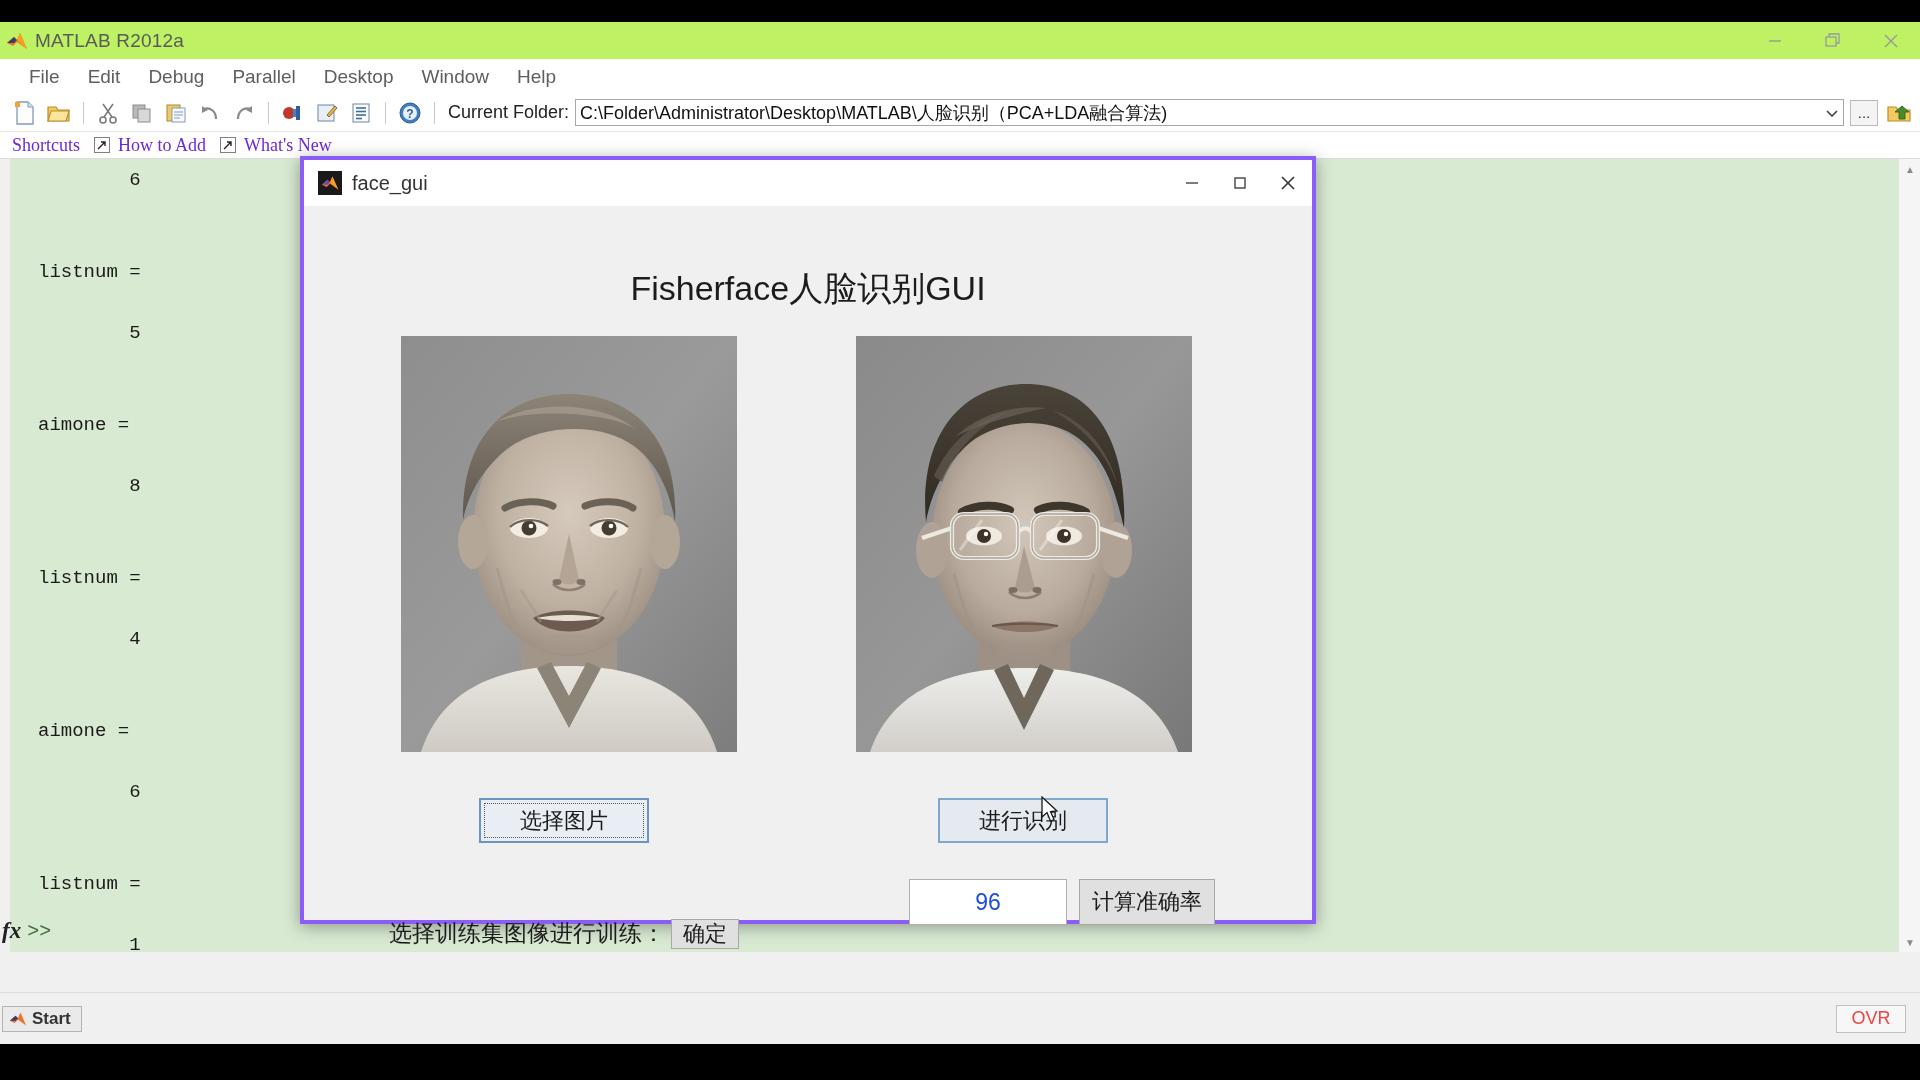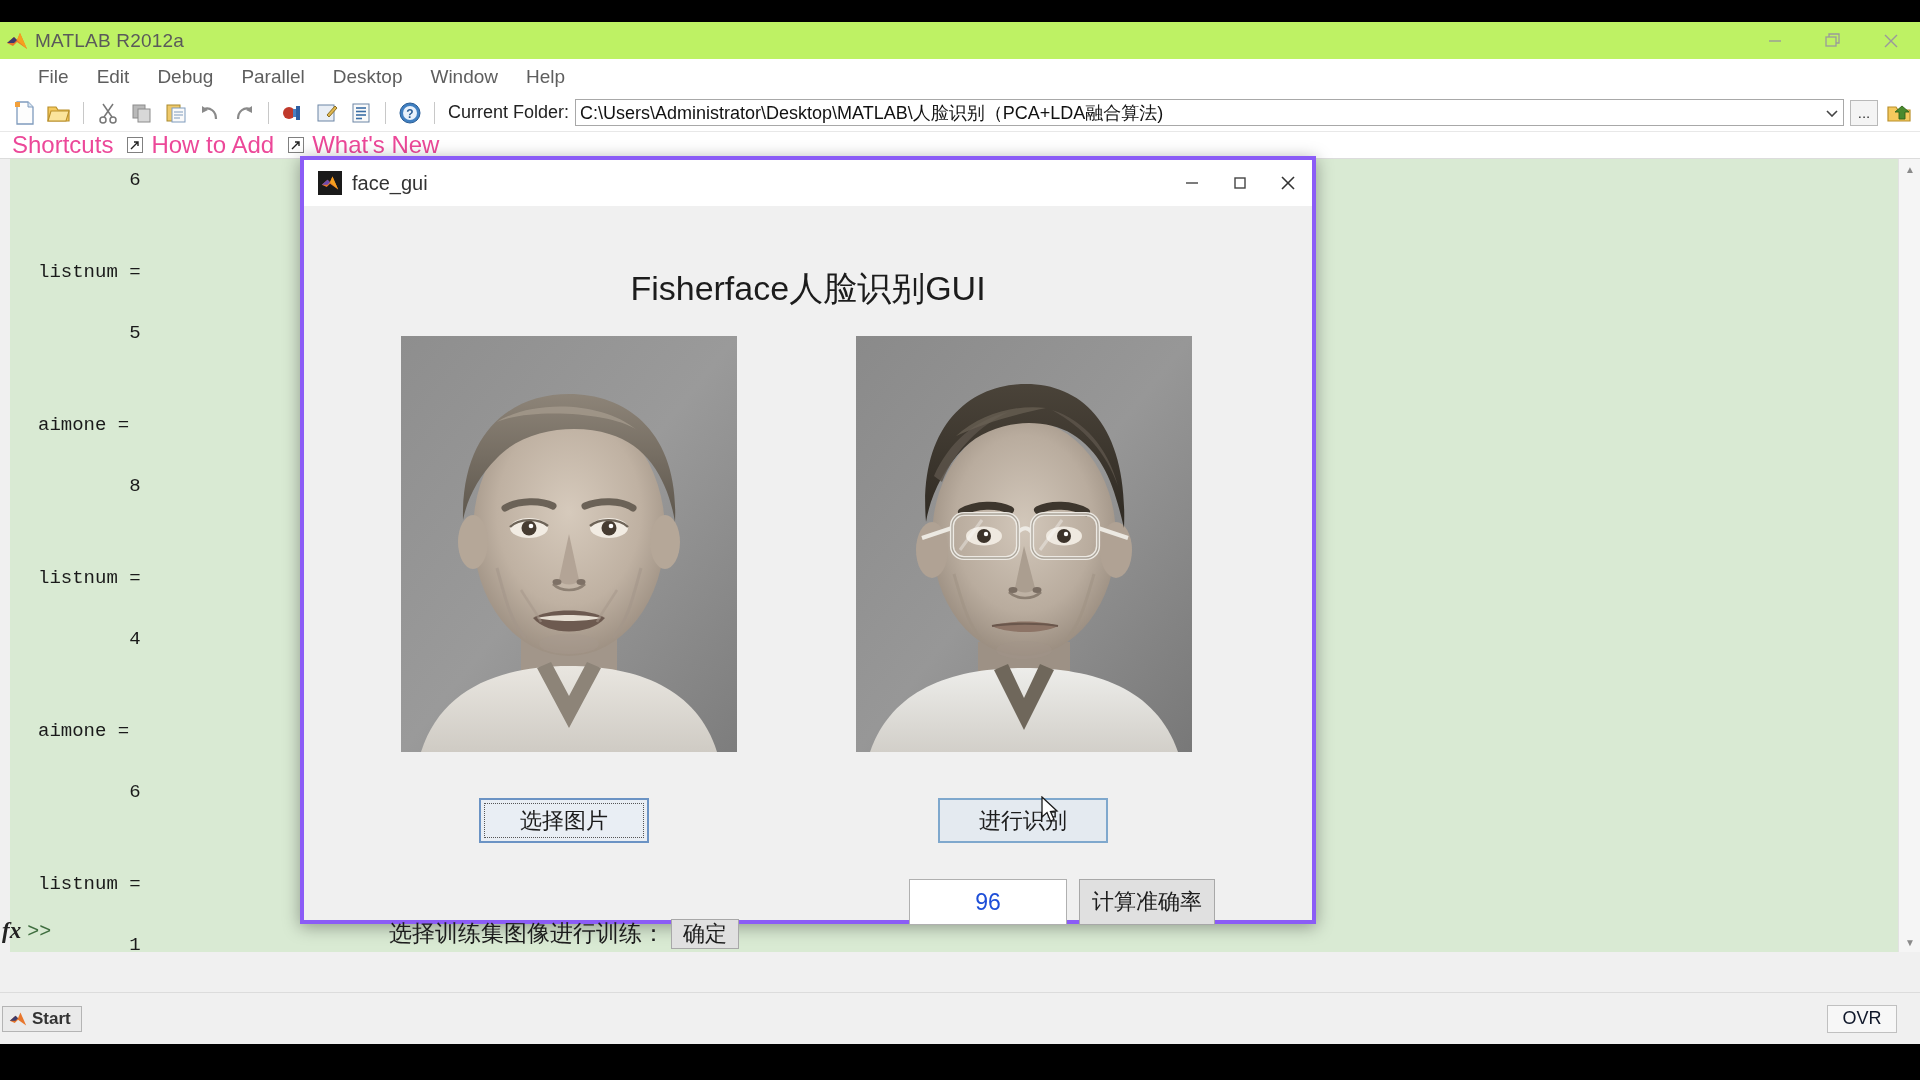--- a/index.html
+++ b/index.html
@@ -55,21 +55,21 @@
     display: flex; align-items: center; justify-content: center;
     color: #9a9a9a;
   }
   .win-btn svg { display: block; }
 
   
   .menubar {
     height: 35px;
     background: #ffffff;
     display: flex; align-items: center;
-    padding-left: 24px;
+    padding-left: 15px;
     flex: 0 0 auto;
   }
   .menu-item {
     font-size: 19px;
     color: #5e5e5e;
     padding: 0 14px;
     white-space: nowrap;
   }
 
   
@@ -133,21 +133,21 @@
 
   
   .shortcutsbar {
     height: 27px;
     background: #ffffff;
     display: flex; align-items: center;
     padding-left: 12px;
     flex: 0 0 auto;
     border-bottom: 1px solid #dcdcdc;
   }
-  .sc-text { font-size: 24px; color: #ec4899; white-space: nowrap; }
+  .sc-text { font-size: 18px; color: #6d28d9; white-space: nowrap; font-family: Liberation Serif, serif; }
   .sc-arrow-box {
     width: 16px; height: 16px;
     border: 1px solid #808080;
     background: #fff;
     margin: 0 8px 0 14px;
     display: flex; align-items: center; justify-content: center;
     flex: 0 0 auto;
   }
 
   
@@ -221,26 +221,26 @@
     height: 26px;
     background: #eaeaea;
     border: 1px solid #b4b4b4;
     display: flex; align-items: center;
     padding: 0 10px 0 6px;
     margin-left: 2px;
     font-size: 17px; font-weight: bold; color: #333;
   }
   .start-btn svg { margin-right: 5px; }
   .ovr-box {
-    position: absolute; right: 23px;
+    position: absolute; right: 14px;
     width: 70px; height: 28px;
     border: 1px solid #c0c0c0;
     background: #f7f7f7;
     display: flex; align-items: center; justify-content: center;
-    font-size: 18px; color: #0f172a;
+    font-size: 18px; color: #ef4444;
   }
 
   
   #face-gui {
     position: absolute;
     left: 300px; top: 156px;
     width: 1016px; height: 768px;
     background: #f0f0f0;
     box-shadow: 0 3px 16px rgba(0,0,0,.35);
     border: 4px solid #8b5cf6;
@@ -496,21 +496,21 @@
           <circle cx="12" cy="12" r="10" fill="#3f7fc1" stroke="#2a5d95"></circle>
           <circle cx="12" cy="12" r="7" fill="#e8f1fb"></circle>
           <text x="12" y="17" font-size="12" font-family="Liberation Sans, sans-serif" font-weight="bold" fill="#2a5d95" text-anchor="middle">?</text>
         </svg>
       </div>
       <div class="tb-sep"></div>
 
       <span class="cf-label">Current Folder:</span>
 
       <div class="cf-combo">
-        <span class="cf-path">C:\Users\Administrator\Desktop\MATLAB\人脸识别（PCA+LDA融合算法)</span>
+        <span class="cf-path">C:\Folder\Administrator\Desktop\MATLAB\人脸识别（PCA+LDA融合算法)</span>
         <span class="cf-arrow">
           <svg width="12" height="8" viewBox="0 0 12 8">
               <path d="M1 2 L6 7 L11 2" fill="none" stroke="#444" stroke-width="1.6"></path>
             </svg>
         </span>
       </div>
 
       <div class="tb-browse">...</div>
 
       <div class="tb-up">

